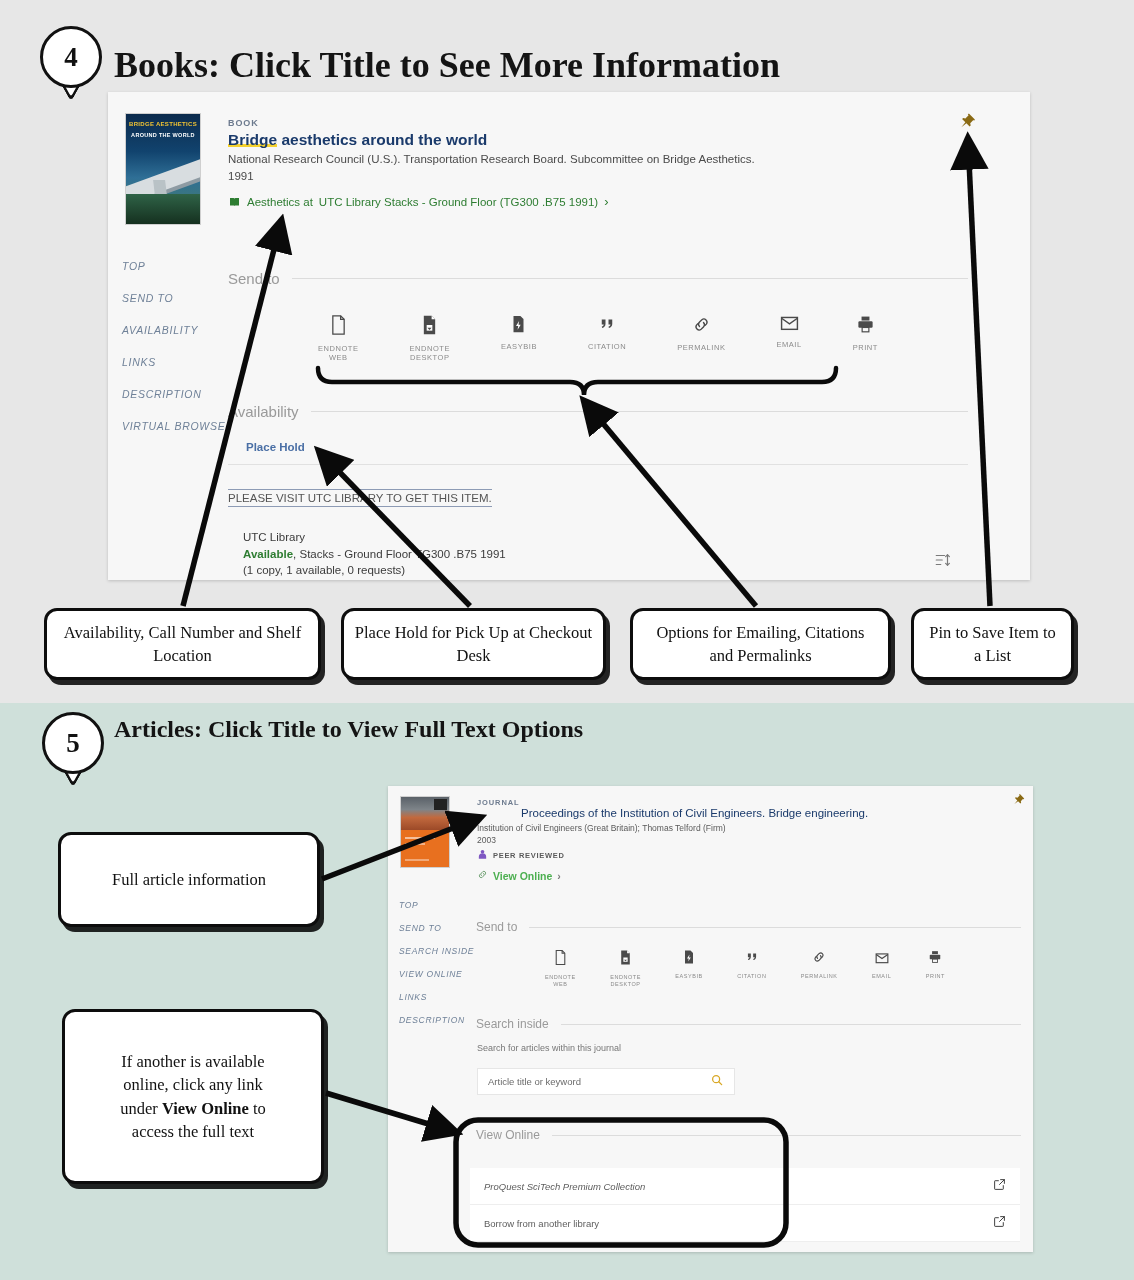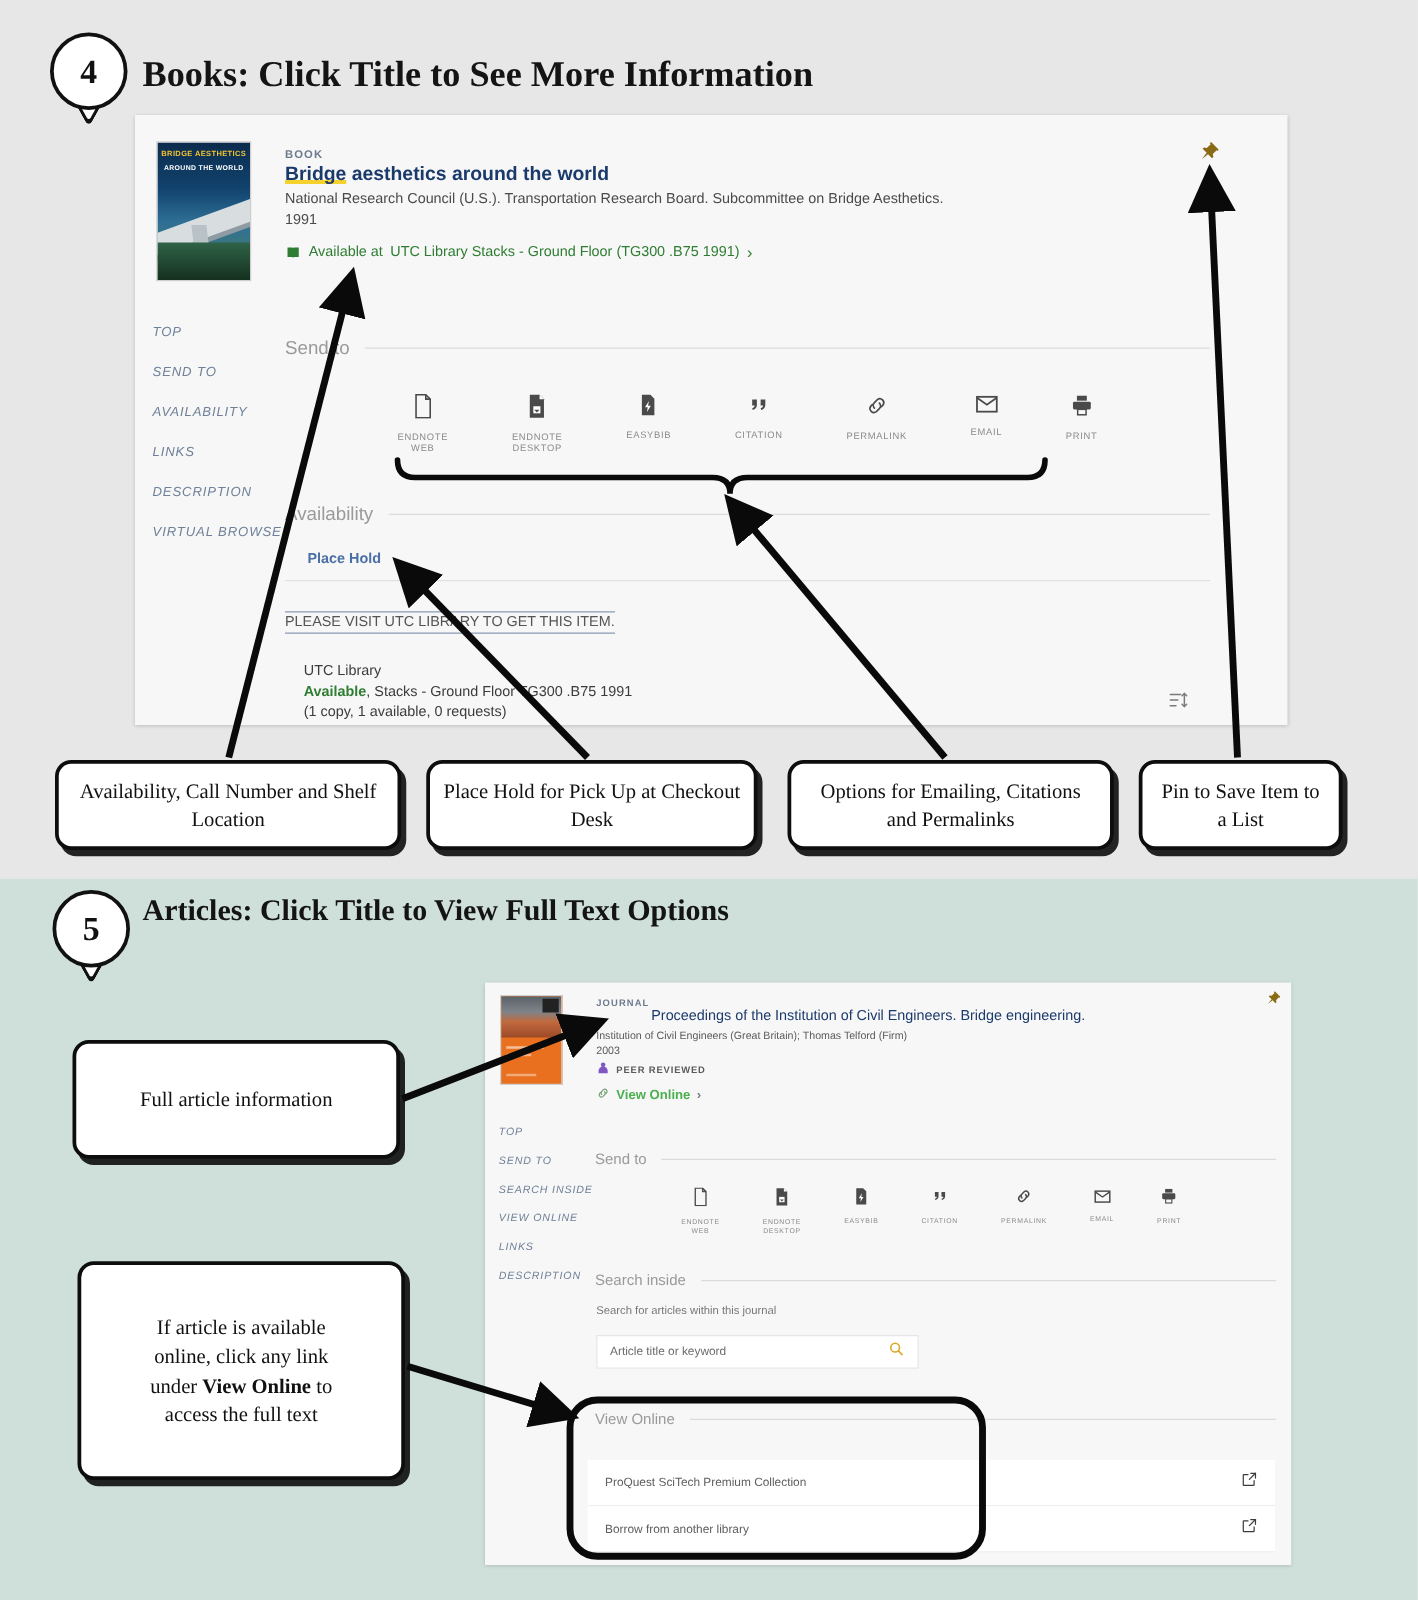--- a/index.html
+++ b/index.html
@@ -138,21 +138,21 @@
 </style>
 </head>
 <body>
 
 <div id="section-books"></div>
 
 <div class="step-marker" style="left:40px; top:26px;">
   <div class="tail"></div>
   <div class="bubble">4</div>
 </div>
-<div class="step-title" style="left:114px; top:44px; font-size:29px;">Books: Click Title to See More Information</div>
+<div class="step-title" style="left:114px; top:44px; font-size:36px;">Books: Click Title to See More Information</div>
 
 <div class="app-panel" style="left:108px; top:92px; width:922px; height:488px;"></div>
 
 <div class="cover-book" style="left:125px; top:113px;">
   <div class="cb-deck"></div>
   <div class="cb-pier"></div>
   <div class="cb-grn"></div>
   <div class="cb-t1">BRIDGE AESTHETICS</div>
   <div class="cb-t2">AROUND THE WORLD</div>
 </div>
@@ -167,21 +167,21 @@
   <span>National Research Council (U.S.). Transportation Research Board. Subcommittee on </span><span class="hl">Bridge</span><span> Aesthetics.</span>
 </div>
 <div class="rec-year" style="position:absolute; left:228px; top:170px;">1991</div>
 
 <div style="position:absolute; left:228px; top:194px; display:flex; align-items:center; gap:6px;">
   <span style="display:inline-flex;">
     <svg width="13" height="12" viewBox="0 0 24 24" fill="#2e7d32">
         <path d="M3 4h7c1.1 0 2 .5 2 1.4V20c-.6-.6-1.3-.9-2-.9H3V4zm18 0h-7c-1.1 0-2 .5-2 1.4V20c.6-.6 1.3-.9 2-.9h7V4z"></path>
       </svg>
   </span>
-  <span class="rec-avail">Available at</span>
+  <span class="rec-avail">Aesthetics at</span>
   <span class="rec-avail grey">UTC Library  Stacks - Ground Floor (TG300 .B75 1991)</span>
   <span class="rec-avail grey" style="font-size:13px;">›</span>
 </div>
 
 <span class="pin-icon" style="left:958px; top:112px;">
   <svg width="18" height="18" viewBox="0 0 24 24" fill="#8a6a14">
       <path d="M14.5 2l-1.4 1.4 1 1-4.2 4.2-3-0.6-1.4 1.4 4.3 4.3-5.3 6.7 6.7-5.3 4.3 4.3 1.4-1.4-.6-3 4.2-4.2 1 1L22.5 10 14.5 2z"></path>
     </svg>
 </span>
 
@@ -449,21 +449,21 @@
         <path d="M15 15l5 5"></path>
       </svg>
   </span>
 </div>
 
 <div class="sec-row" style="left:476px; top:1128px; width:545px;">
   <span class="sec-lbl" style="font-size:12px;">View Online</span>
   <span class="sec-rule" style="flex:1;"></span>
 </div>
 
-<div class="vo-row" style="left:470px; top:1168px; width:550px; height:37px;">
+<div class="vo-row" style="left:470px; top:1168px; width:550px; height:37px;font-style:italic;">
   <span class="lbl">ProQuest SciTech Premium Collection</span>
   <span>
     <svg width="13" height="13" viewBox="0 0 24 24" fill="none" stroke="#3c3c3c" stroke-width="1.8" stroke-linecap="round">
         <path d="M14 3h7v7"></path>
         <path d="M21 3l-9 9"></path>
         <path d="M19 14v6a1 1 0 0 1-1 1H4a1 1 0 0 1-1-1V6a1 1 0 0 1 1-1h6"></path>
       </svg>
   </span>
 </div>
 <div class="vo-row" style="left:470px; top:1205px; width:550px; height:37px;">
@@ -473,21 +473,21 @@
         <path d="M14 3h7v7"></path>
         <path d="M21 3l-9 9"></path>
         <path d="M19 14v6a1 1 0 0 1-1 1H4a1 1 0 0 1-1-1V6a1 1 0 0 1 1-1h6"></path>
       </svg>
   </span>
 </div>
 
 <div class="callout" style="left:58px; top:832px; width:262px; height:95px;">Full article information</div>
 
 <div class="callout" style="left:62px; top:1009px; width:262px; height:175px; flex-direction:column;">
-  <div>If article is available</div>
+  <div>If another is available</div>
   <div>online, click any link</div>
   <div><span>under </span><b>View Online</b><span> to</span></div>
   <div>access the full text</div>
 </div>
 
 <svg id="arrow-layer">
   <defs>
     <marker id="ah" markerWidth="7" markerHeight="7" refX="5.4" refY="3.5" orient="auto">
       <path d="M0,0 L7,3.5 L0,7 z" fill="#0a0a0a"></path>
     </marker>

